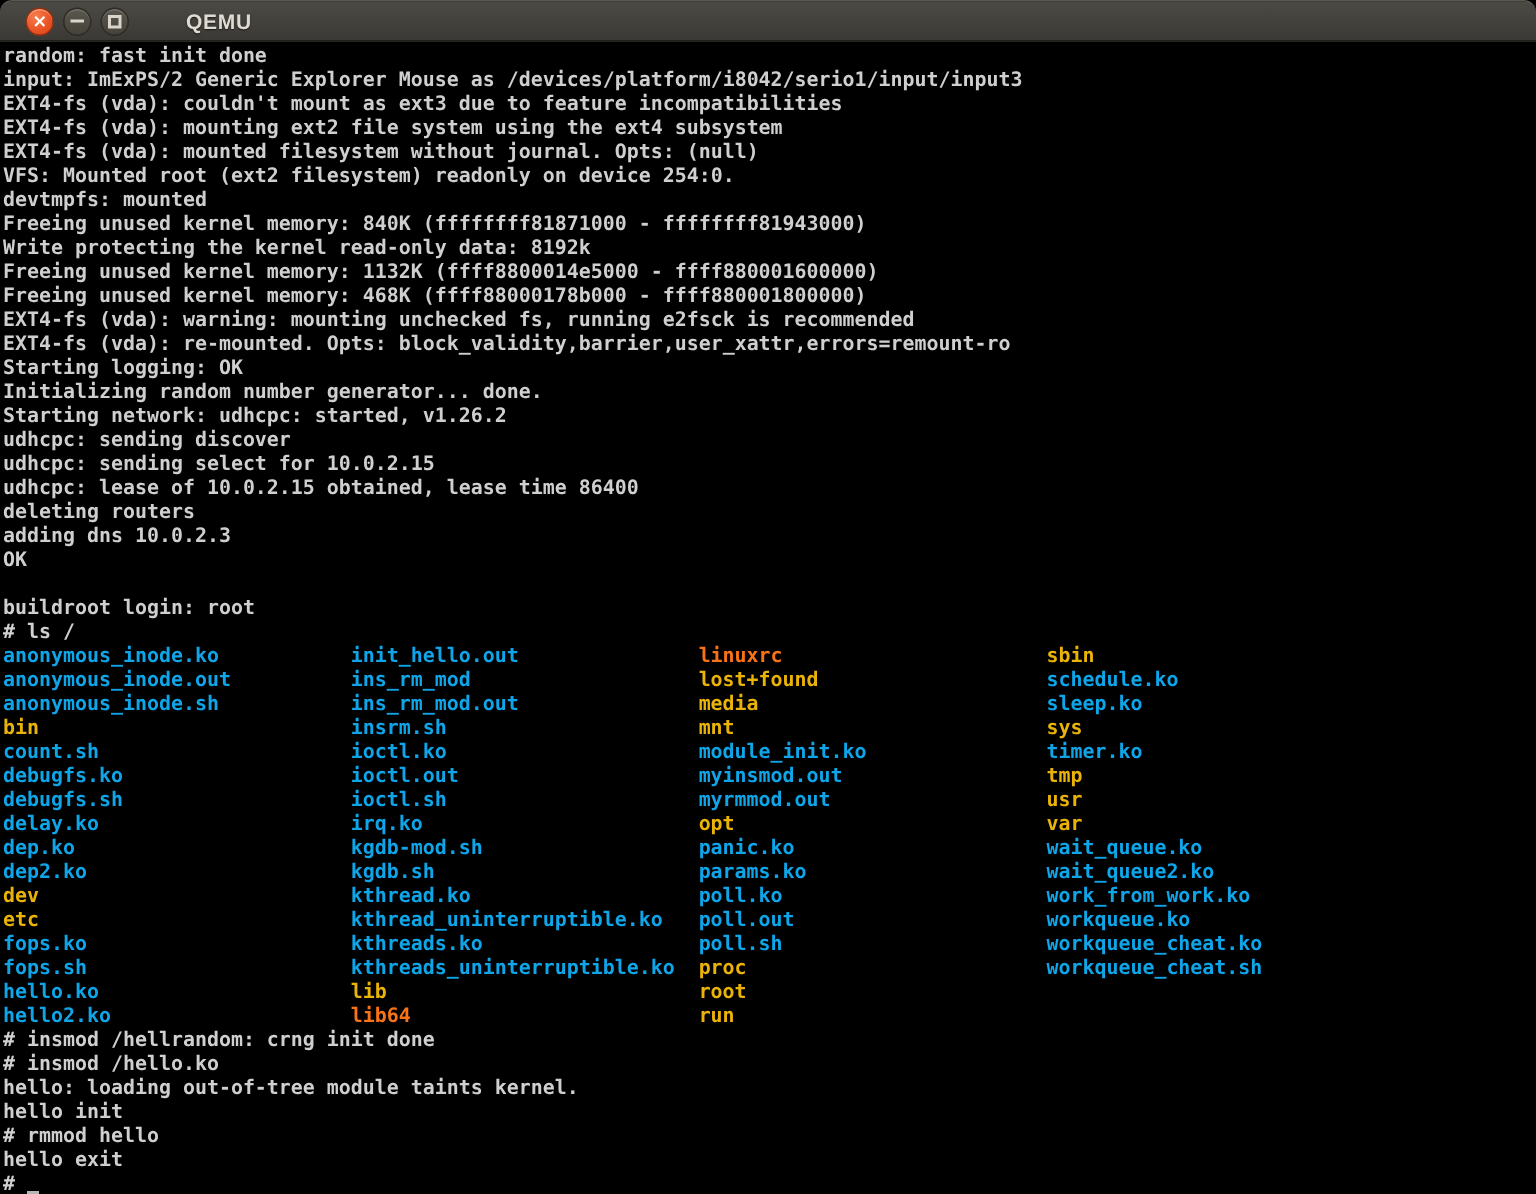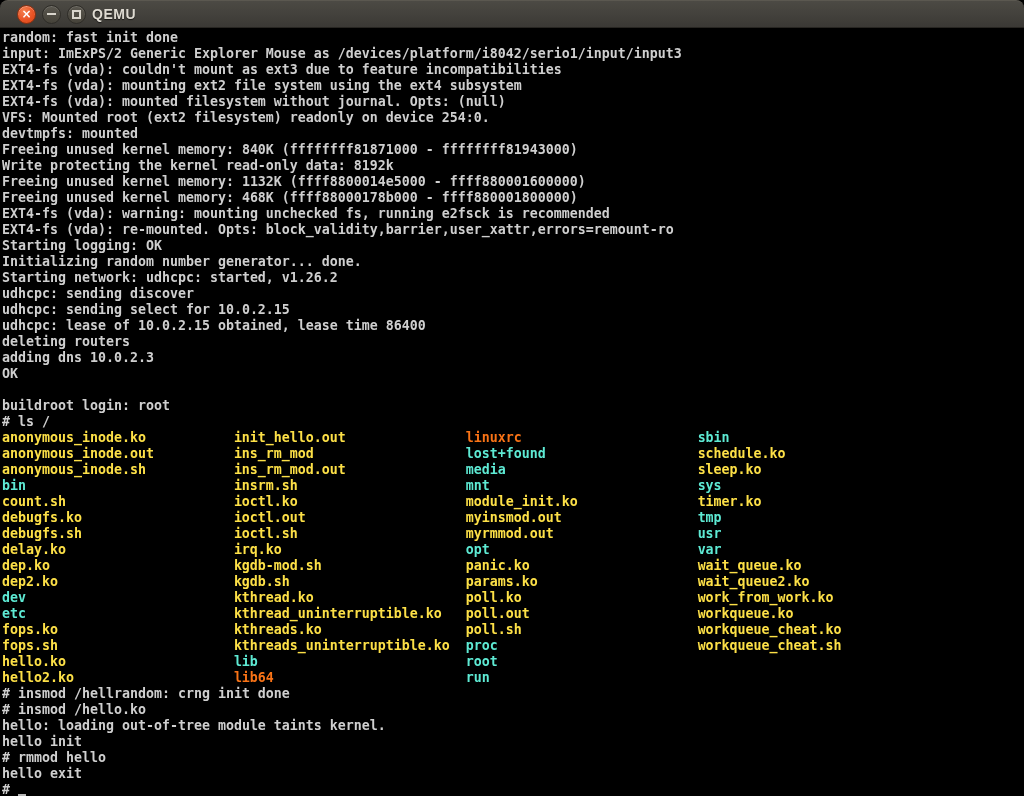--- a/index.html
+++ b/index.html
@@ -28,39 +28,39 @@
   }
   .btn-close .glyph { color: #fff; font: bold 12px/1 "DejaVu Sans", sans-serif; margin-top: -1px; }
   .btn-plain {
     background: linear-gradient(#5a574f, #454239);
     border: 1px solid #2e2c27;
     box-shadow: inset 0 1px 0 rgba(255,255,255,.15);
   }
   .glyph-min { width: 9px; height: 2px; background: #d9d5cc; display: block; }
   .glyph-max { width: 9px; height: 9px; border: 2px solid #d9d5cc; display: block; }
   .tb-title {
-    margin-left: 6px; color: #dfdbd2;
+    margin-left: 38px; color: #dfdbd2;
     font: bold 14px/1 "Liberation Sans", sans-serif;
     text-shadow: 0 1px 1px rgba(0,0,0,.6);
     letter-spacing: .5px;
   }
 
   
   .terminal {
     position: absolute; top: 28px; left: 0; width: 1024px; height: 768px;
     background: #000; color: #cfcfcf;
     font: bold 13.29px/16px "DejaVu Sans Mono", monospace;
     padding: 2px 0 0 2px;
     white-space: pre;
     overflow: hidden;
   }
   .tline { height: 16px; white-space: pre; }
   .cell { display: inline-block; width: 29ch; white-space: pre; vertical-align: top; }
-  .file { color: #fde047; }
-  .dir  { color: #5eead4; }
+  .file { color: #0ea5e9; }
+  .dir  { color: #eab308; }
   .link { color: #f97316; }
   .cursor {
     display: inline-block; width: 1ch; height: 14px;
     border-bottom: 4px solid #b6b6b6; vertical-align: bottom;
   }
 </style>
 </head>
 <body>
 
 <div class="titlebar">

